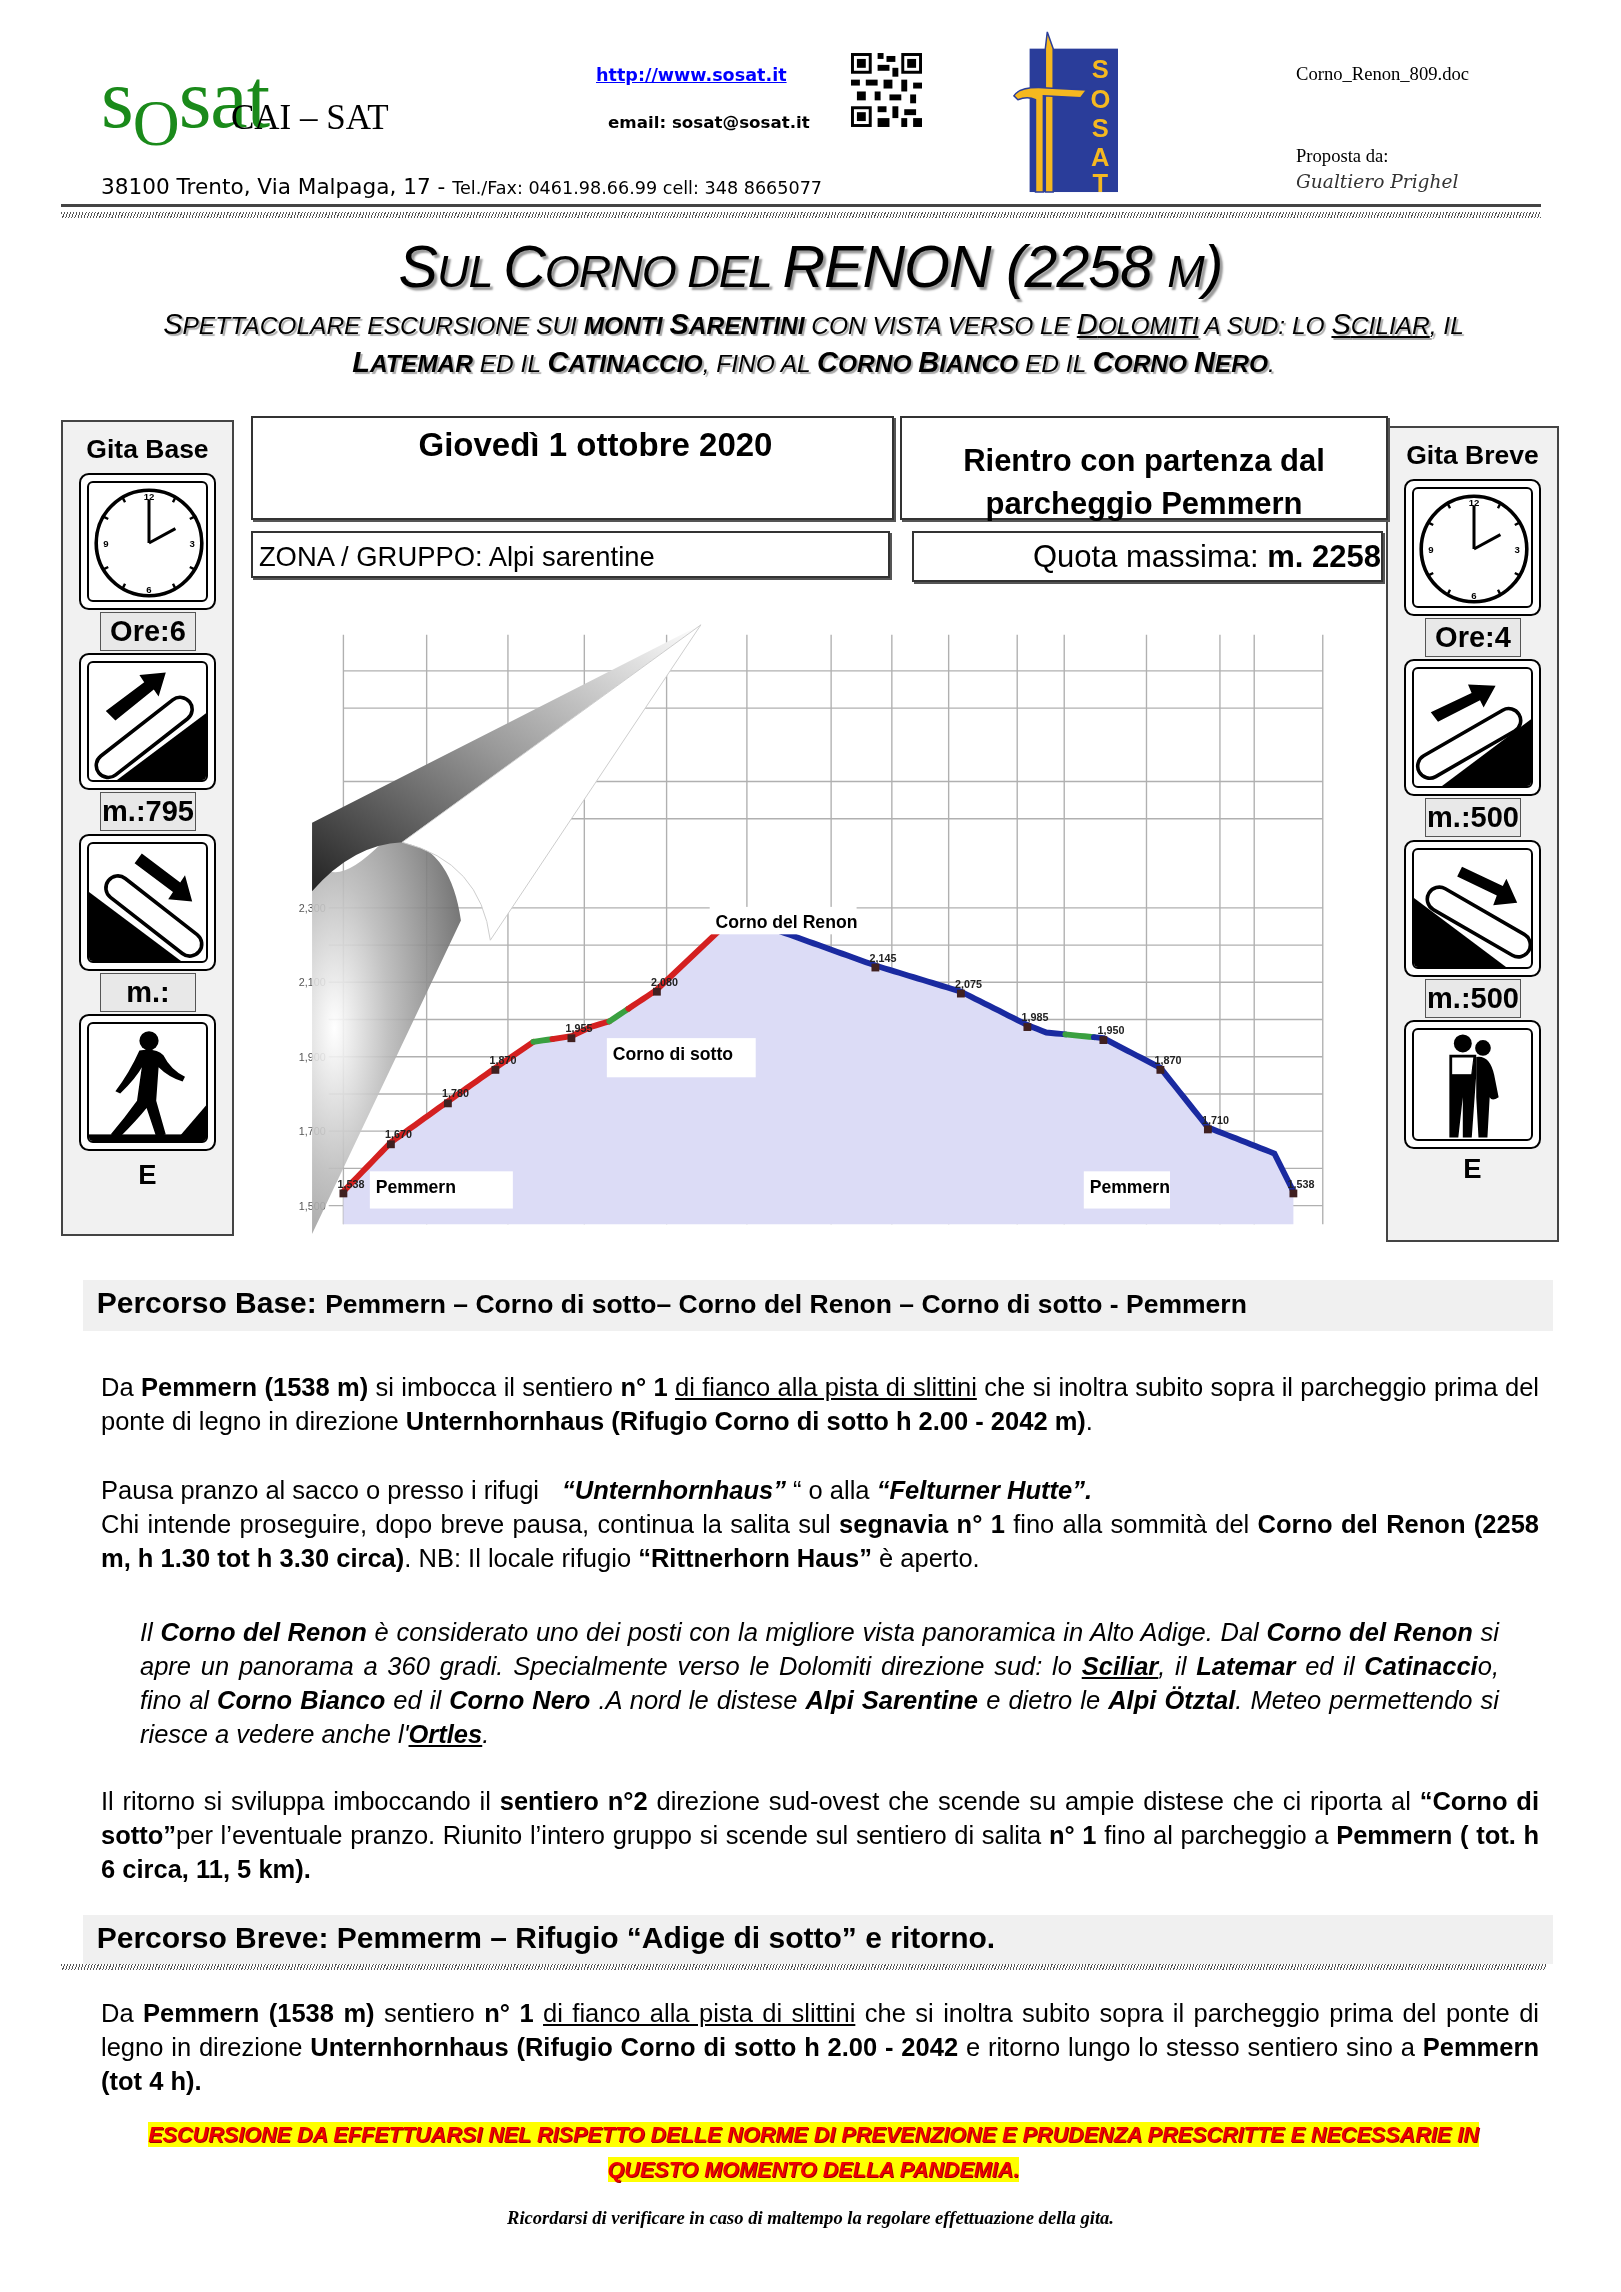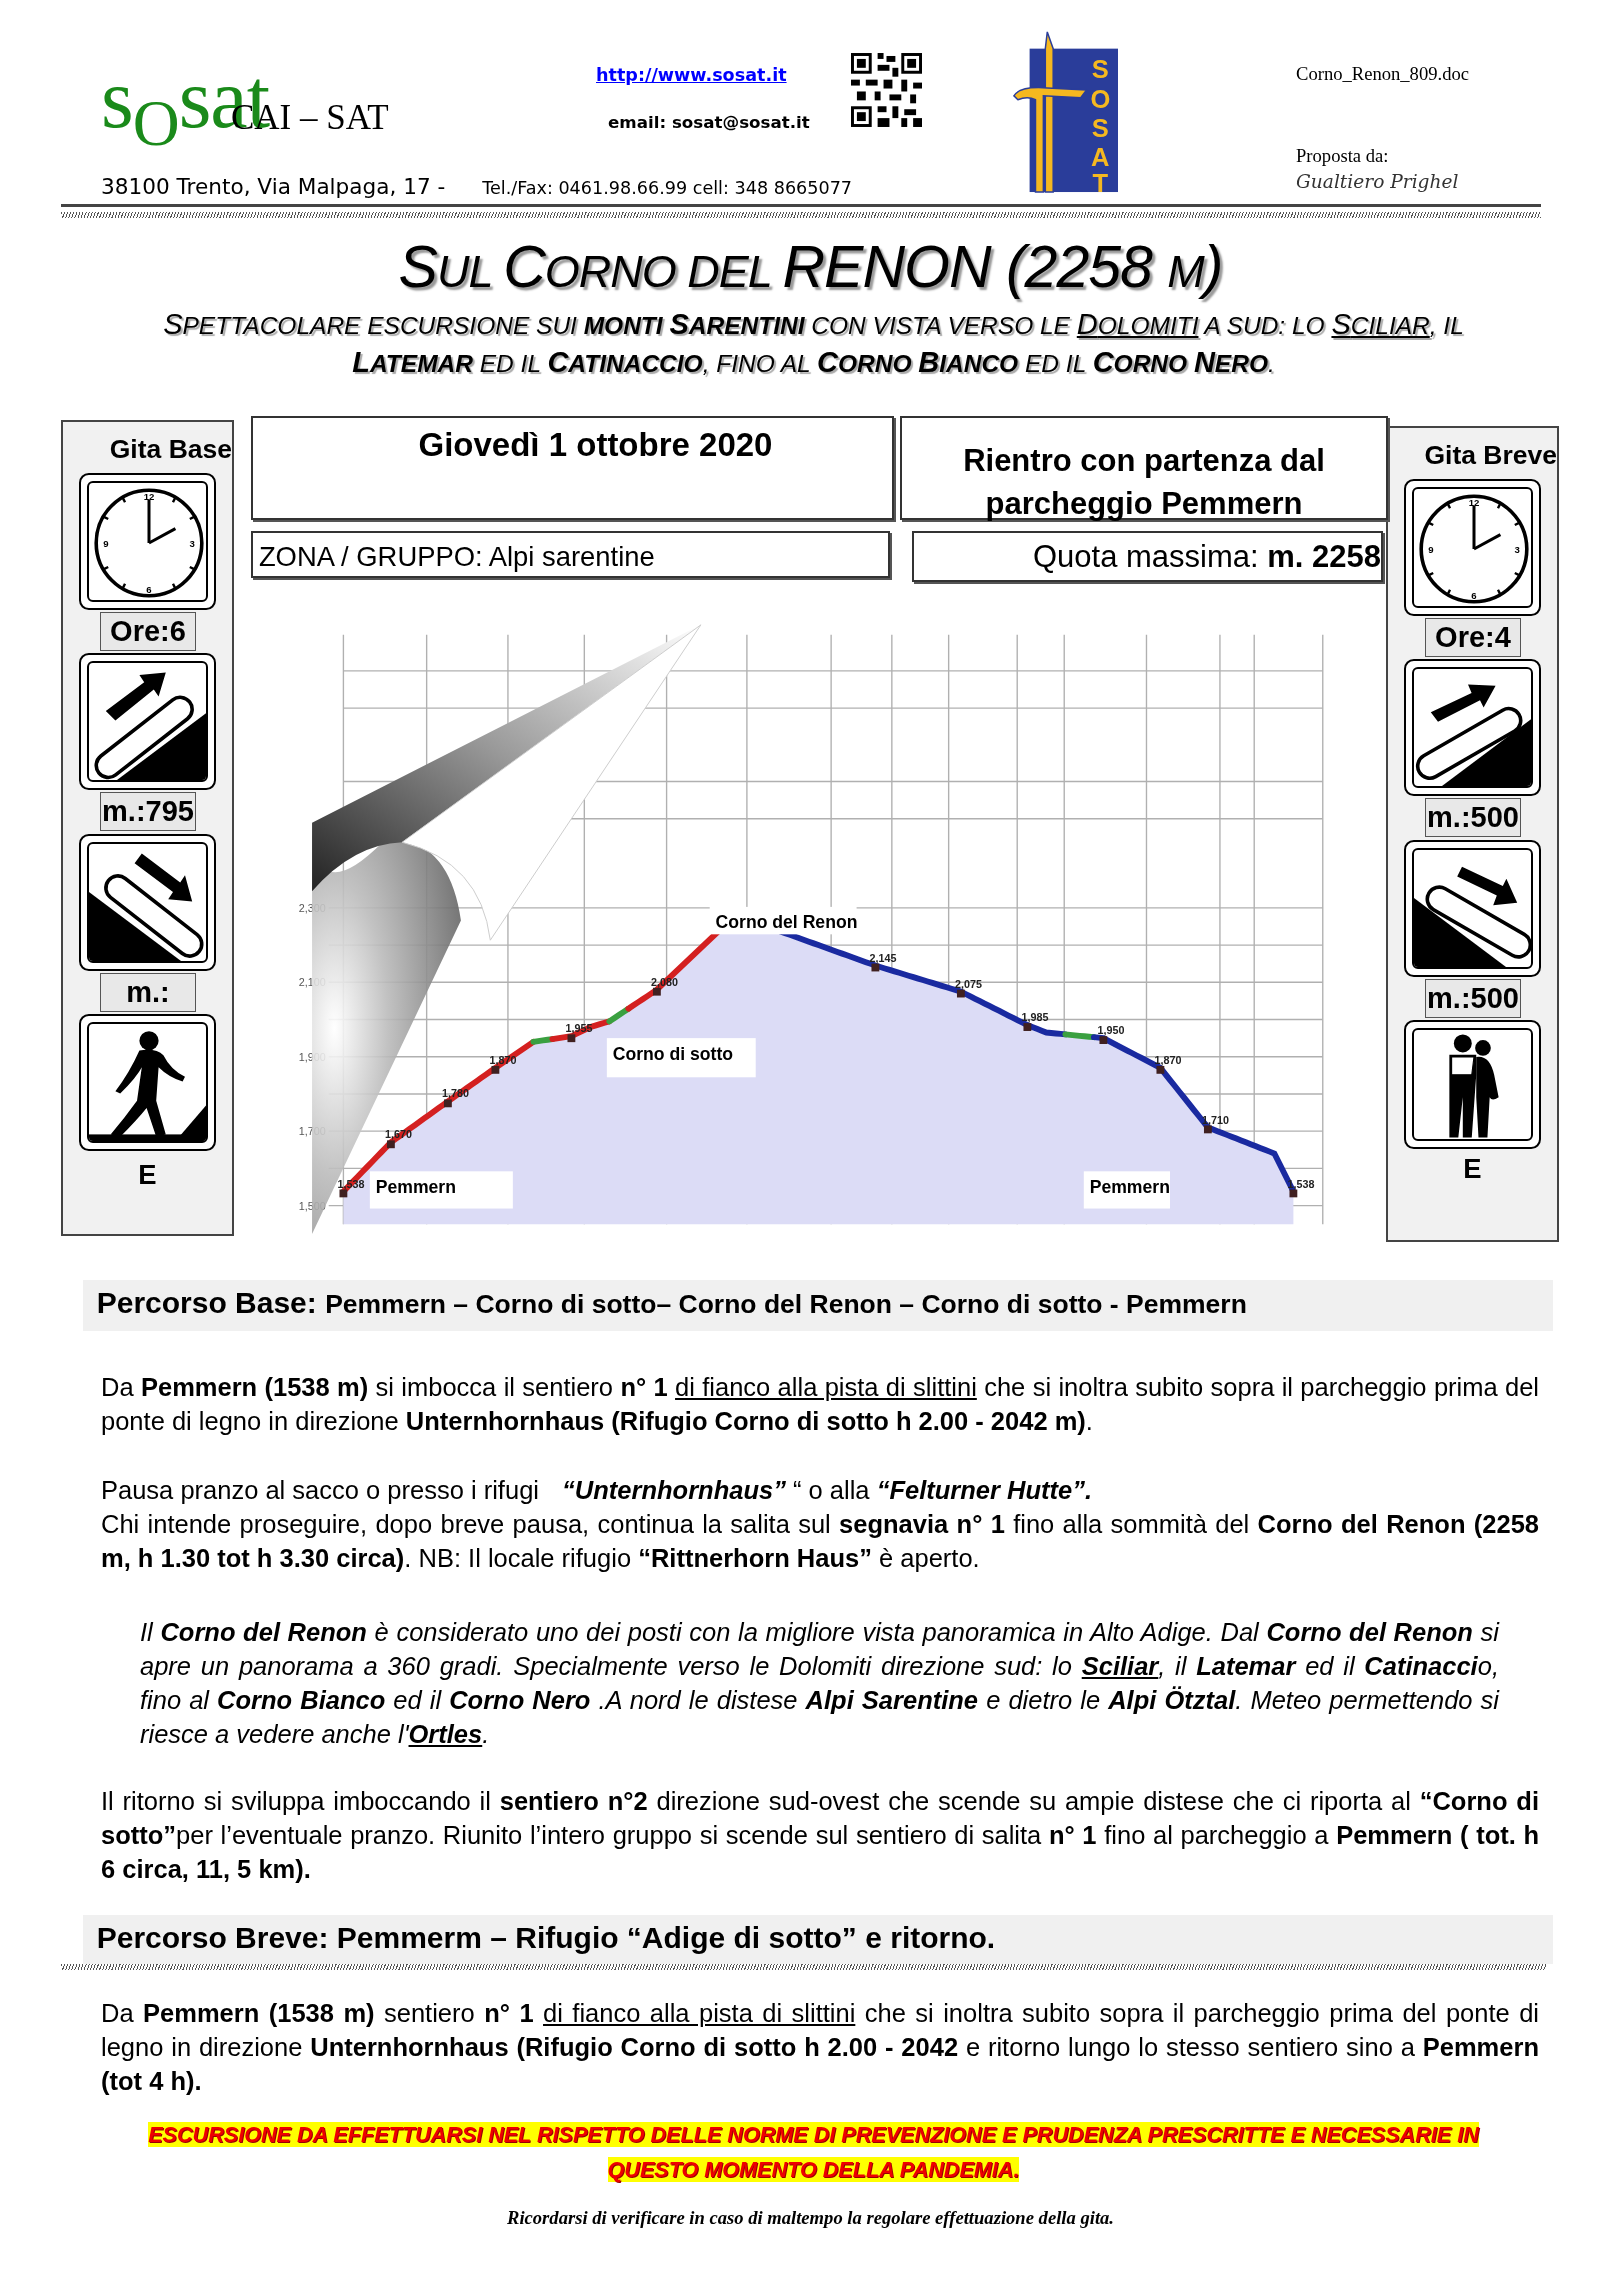--- a/index.html
+++ b/index.html
@@ -5,33 +5,33 @@
   html, body { margin:0; padding:0; background:#fff; }
   body { width:1621px; height:2293px; position:relative; overflow:hidden; font-family:"Liberation Sans", sans-serif; color:#000; }
   .abs { position:absolute; }
   .hatch { position:absolute; height:5.9px; background: repeating-linear-gradient(110deg, #555 0 1px, transparent 1px 2.9px); }
   .logo-sosat { left:101px; top:57px; font-family:"Liberation Serif", serif; color:#1a8a1a; font-size:84px; line-height:1; letter-spacing:-1px; }
   .logo-sosat .big-o { font-size:65px; position:relative; top:17.6px; }
   .cai-sat { left:231px; top:98px; font-family:"Liberation Serif", serif; font-size:35px; }
   .url { left:596px; top:65px; font-family:"DejaVu Sans", sans-serif; font-size:17.6px; font-weight:bold; color:#00f; text-decoration:underline; }
   .email { left:608px; top:112px; font-family:"DejaVu Sans", sans-serif; font-size:16.7px; font-weight:bold; }
   .address { left:101px; top:174px; font-family:"DejaVu Sans", sans-serif; font-size:21.6px; }
-  .address .small { font-size:17.6px;margin-left:30px; }
+  .address .small { font-size:17.6px; }
   .header-rule { left:61px; top:204px; width:1480px; height:2.9px; background:#444; }
   .qr { left:851px; top:53px; width:71px; height:74px; }
   .sosat-logo { left:1008px; top:27.4px; width:110px; height:169px; }
   .docname { left:1296px; top:63px; font-family:"Liberation Serif", serif; font-size:18.6px; }
   .proposta { left:1296px; top:145px; font-family:"Liberation Serif", serif; font-size:18.6px; }
   .author { left:1296px; top:171px; font-family:"DejaVu Serif", serif; font-style:italic; font-size:18.6px; color:#333; }
   .title { left:0; width:1621px; top:233px; text-align:center; font-size:59px; font-style:italic; text-shadow:2.9px 2.9px 2px #999; letter-spacing:-1px; }
   .title .sc { font-size:45px; }
   .subtitle { left:98px; width:1431px; top:306px; text-align:center; font-size:24.5px; font-style:italic; line-height:37px; text-shadow:2px 2px 1px #aaa; }
   .box { position:absolute; border:2px solid #333; box-shadow:2px 2px 0 #555; background:#fff; }
   .side { position:absolute; background:#f1f1f1; border:2px solid #444; }
-  .side .head { font-weight:bold; font-size:26.5px; text-align:right; margin-top:11.8px; }
+  .side .head { font-weight:bold; font-size:26.5px; text-align:center; margin-top:11.8px; }
   .icon-frame { position:absolute; left:15.7px; width:137px; height:137px; border:2.9px double #000; border-radius:9.8px; background:#fff; box-sizing:border-box; }
   .icon-frame .inner { position:absolute; left:5.9px; top:5.9px; right:5.9px; bottom:5.9px; border:2.9px solid #000; border-radius:5.9px; overflow:hidden; }
   .stat { position:absolute; left:37px; width:94px; height:37px; font-weight:bold; font-size:29px; text-align:center; background:#e8e8e8; border:1px solid #555; line-height:37px; }
   .side .e { position:absolute; left:0; width:100%; text-align:center; font-weight:bold; font-size:27.4px; }
   .section-bar { position:absolute; left:83px; width:1470px; background:#f0f0f0; padding:5.9px 13.7px; box-sizing:border-box; }
   .para { position:absolute; font-size:25.5px; line-height:34px; text-align:justify; }
   .warning { left:137px; width:1353px; top:2117px; text-align:center; font-size:21.6px; font-weight:bold; font-style:italic; color:#e00; line-height:35px; text-shadow:1px 1px 0 #900; }
   .warning span { background:#ff0; }
   .reminder { left:0; width:1621px; top:2207px; text-align:center; font-family:"Liberation Serif", serif; font-style:italic; font-weight:bold; font-size:18.6px; }
 </style>

